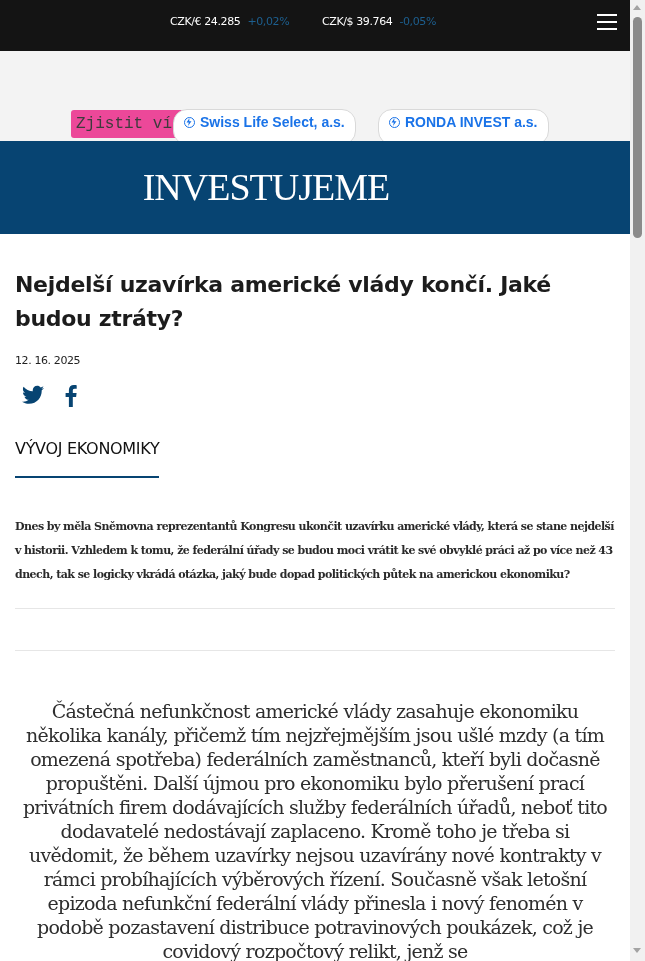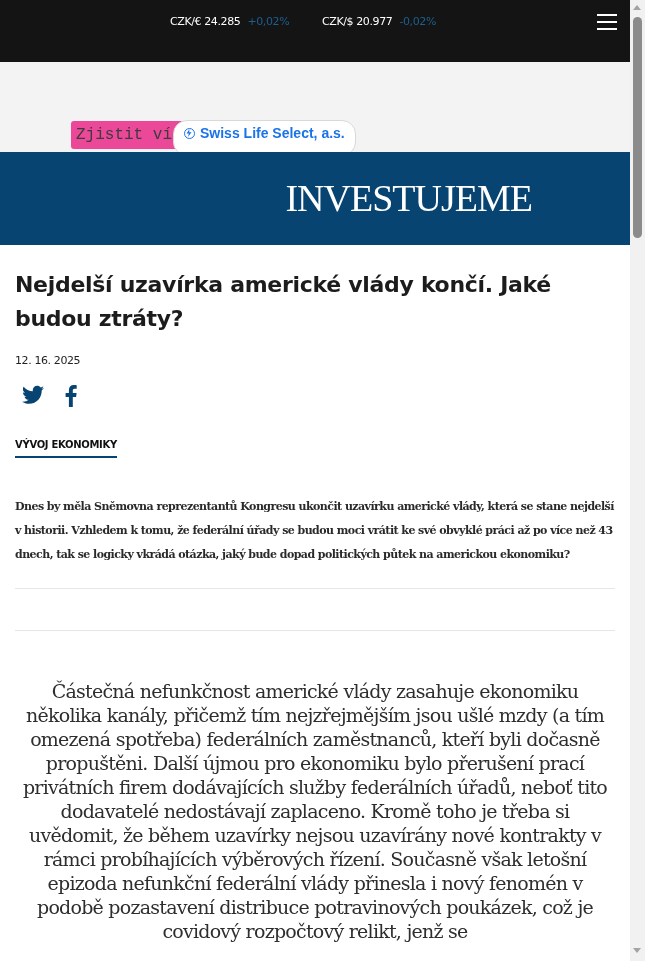--- a/index.html
+++ b/index.html
@@ -1,46 +1,46 @@
 <!DOCTYPE html>
 <html><head>
 <meta charset="utf-8">
 <style>
   html, body { margin: 0; padding: 0; }
   body { width: 645px; height: 961px; overflow: hidden; background: #ffffff; position: relative; font-family: "Liberation Sans", sans-serif; }
   .page { position: absolute; left: 0; top: 0; width: 630px; height: 961px; overflow: hidden; background: #fff; }
 
   
-  .ticker { height: 62px; background: #141414; position: relative; }
+  .ticker { height: 51px; background: #141414; position: relative; }
   .tick { position: absolute; top: 15px; font-family: "DejaVu Sans", sans-serif; font-size: 11px; color: #fff; letter-spacing: -0.4px; }
   .tick .chg { color: #1d5f8f; margin-left: 4px; }
   .tick1 { left: 170px; }
   .tick2 { left: 322px; }
   .hamburger { position: absolute; left: 597px; top: 14px; width: 20px; height: 16px; cursor: pointer; }
   .hamburger span { position: absolute; left: 0; width: 20px; height: 2px; background: #fff; }
 
   
   .adbar { height: 90px; background: #f3f3f3; position: relative; }
   .zjistit { position: absolute; left: 71px; top: 59px; height: 28px; padding: 0 5px; background: #ec4899; border-radius: 3px; font-size: 16px; color: #3c3c3c; line-height: 28px; font-family: Liberation Mono, monospace; }
   .chip { position: absolute; height: 36px; border: 1px solid #d9d9d9; border-radius: 14px; background: #fff; color: #1a73e8; font-weight: bold; font-size: 14px; line-height: 24px; padding: 0 10px; white-space: nowrap; box-sizing: border-box; }
   .chip .bolt { display: inline-block; width: 11px; height: 11px; border: 1.5px solid #1a73e8; border-radius: 50%; position: relative; vertical-align: -1px; margin-right: 5px; box-sizing: border-box; }
   .chip .bolt svg { position: absolute; left: 1px; top: 0px; }
 
   
   .brand { height: 93px; background: #074472; position: relative; }
-  .logo { position: absolute; left: 0; width: 532px; top: 24px; text-align: right; color: #fff; font-family: "Liberation Serif", serif; font-size: 38px; letter-spacing: -1px; }
+  .logo { position: absolute; left: 0; width: 532px; top: 24px; text-align: center; color: #fff; font-family: "Liberation Serif", serif; font-size: 38px; letter-spacing: -1px; }
 
   
   .article { position: absolute; top: 228px; left: 15px; width: 600px; }
   .title { margin: 40px 0 0 0; font-family: "DejaVu Sans", sans-serif; font-size: 22px; line-height: 34px; color: #1c1c1c; font-weight: bold; letter-spacing: -0.3px; }
   .date { margin-top: 18px; font-family: "DejaVu Sans", sans-serif; font-size: 11px; color: #222; letter-spacing: -0.4px; }
   .social { margin-top: 18px; height: 26px; position: relative; }
   .social .tw { position: absolute; left: 7px; top: 0; width: 22px; height: 20px; cursor: pointer; }
   .social .fb { position: absolute; left: 50px; top: 0; width: 12px; height: 22px; cursor: pointer; }
-  .category { margin-top: 28px; display: inline-block; font-family: "DejaVu Sans", sans-serif; font-size: 10px; font-weight: bold; color: #111; letter-spacing: -0.3px; padding-bottom: 6px; border-bottom: 2px solid #074472; cursor: pointer; }
+  .category { margin-top: 28px; display: inline-block; font-family: "DejaVu Sans", sans-serif; font-size: 16px; font-weight: normal; color: #111; letter-spacing: -0.3px; padding-bottom: 18px; border-bottom: 2px solid #074472; cursor: pointer; }
   .perex { margin-top: 37px; font-family: "DejaVu Serif", serif; font-size: 11px; line-height: 24px; font-weight: bold; color: #2a2a2a; letter-spacing: -0.55px; }
   .sep { border-top: 1px solid #e6e6e6; }
   .sep1 { margin-top: 21px; }
   .sep2 { margin-top: 41px; }
   .body-text { margin-top: 48px; font-family: "DejaVu Serif", serif; font-size: 19px; line-height: 24px; color: #2e2e2e; letter-spacing: -0.75px; text-align: center; }
 
   
   .scrollbar { position: absolute; left: 630px; top: 0; width: 15px; height: 961px; background: #f1f1f1; }
   .scrollbar .up { position: absolute; left: 3px; top: 5px; width: 0; height: 0; border-left: 4.5px solid transparent; border-right: 4.5px solid transparent; border-bottom: 5px solid #a3a3a3; }
   .scrollbar .down { position: absolute; left: 3px; top: 948px; width: 0; height: 0; border-left: 4.5px solid transparent; border-right: 4.5px solid transparent; border-top: 5px solid #a3a3a3; }
@@ -52,37 +52,42 @@
 <div class="page">
 
   <div class="ticker">
     <div class="tick tick1">
       <span>CZK/€</span>
       <span>24.285</span>
       <span class="chg">+0,02%</span>
     </div>
     <div class="tick tick2">
       <span>CZK/$</span>
-      <span>20.977</span>
-      <span class="chg">-0,02%</span>
+      <span>39.764</span>
+      <span class="chg">-0,05%</span>
     </div>
     <div class="hamburger">
       <span style="top:0"></span>
         <span style="top:7px"></span>
         <span style="top:14px"></span>
     </div>
   </div>
 
   <div class="adbar">
     <div class="zjistit">Zjistit více</div>
 
     <div class="chip" style="left:173px; top:58px;">
       <span class="bolt"><svg width="6" height="8" viewBox="0 0 6 8">
             <path d="M3.5 0 L0.5 4.5 L2.8 4.5 L2 8 L5.5 3.2 L3.2 3.2 Z" fill="#1a73e8"></path>
           </svg></span><span>Swiss Life Select, a.s.</span>
+    </div>
+    <div class="chip" style="left:378px; top:58px;">
+      <span class="bolt"><svg width="6" height="8" viewBox="0 0 6 8">
+            <path d="M3.5 0 L0.5 4.5 L2.8 4.5 L2 8 L5.5 3.2 L3.2 3.2 Z" fill="#1a73e8"></path>
+          </svg></span><span>RONDA INVEST a.s.</span>
     </div>
     <div class="chip" style="left:148px; top:95px;">
       <span class="bolt"><svg width="6" height="8" viewBox="0 0 6 8">
             <path d="M3.5 0 L0.5 4.5 L2.8 4.5 L2 8 L5.5 3.2 L3.2 3.2 Z" fill="#1a73e8"></path>
           </svg></span><span>Ronda Invest</span>
     </div>
     <div class="chip" style="left:291px; top:95px;">
       <span class="bolt"><svg width="6" height="8" viewBox="0 0 6 8">
             <path d="M3.5 0 L0.5 4.5 L2.8 4.5 L2 8 L5.5 3.2 L3.2 3.2 Z" fill="#1a73e8"></path>
           </svg></span><span>Swiss Life Select a.s.</span>

